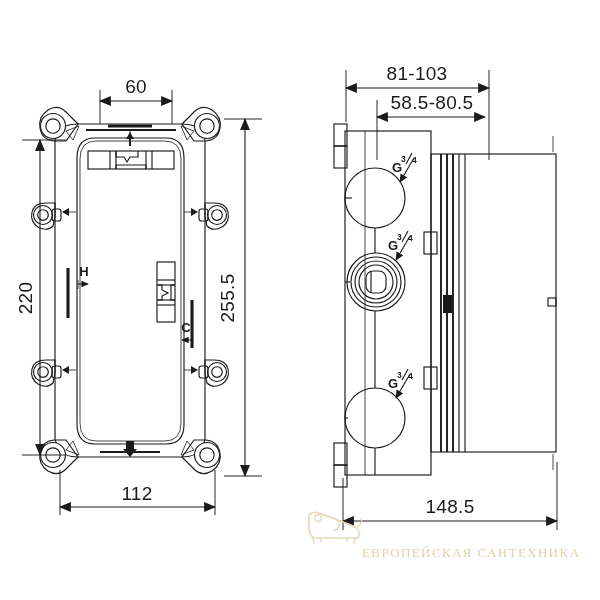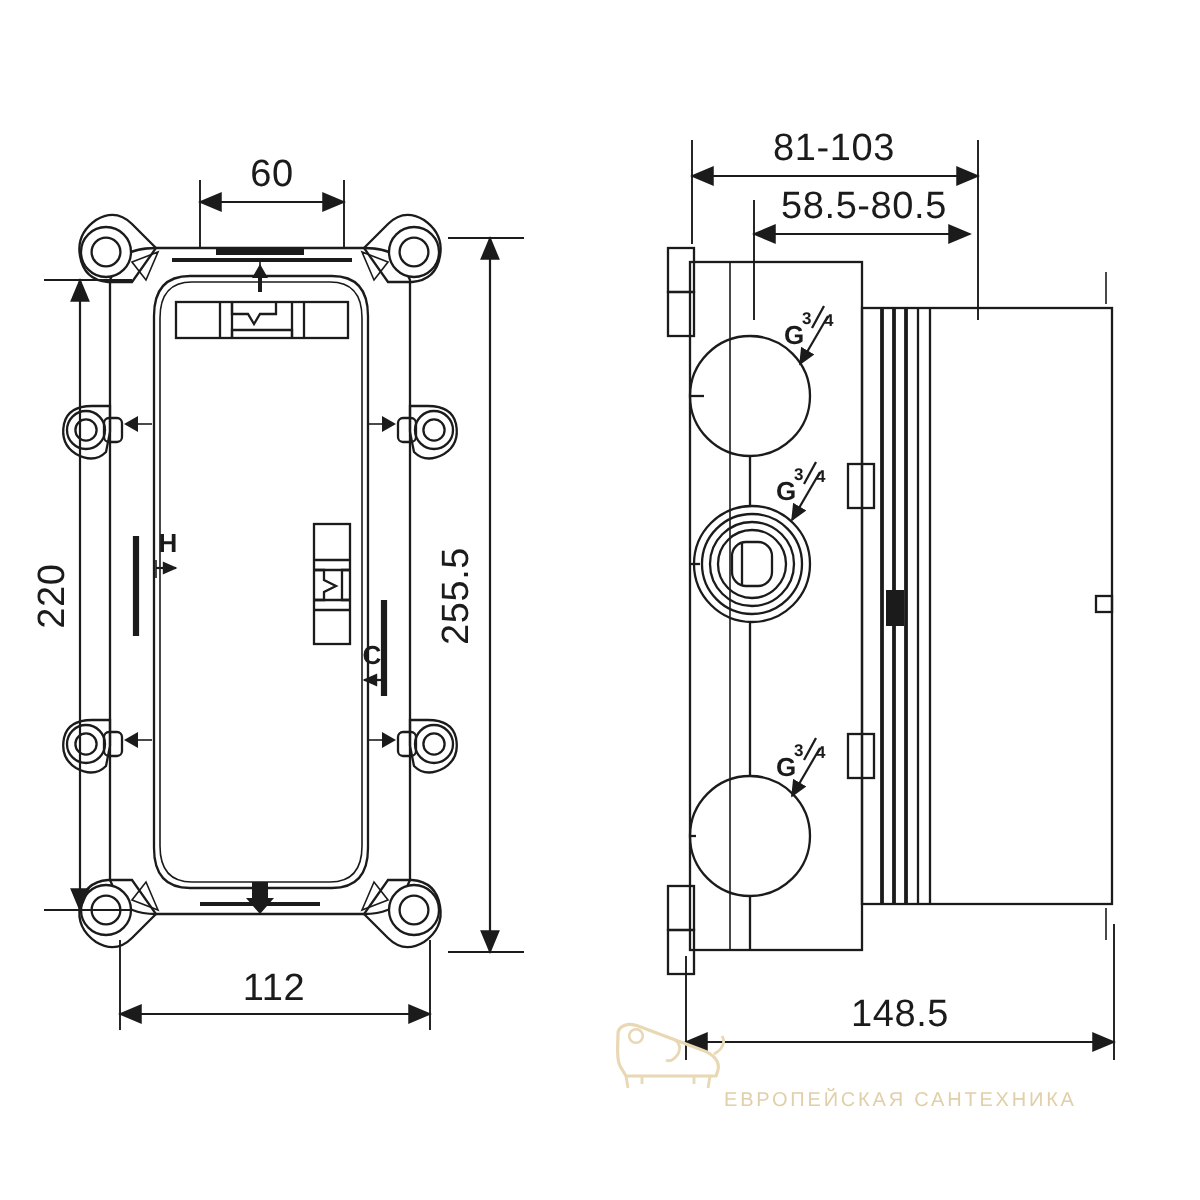--- a/index.html
+++ b/index.html
@@ -119,22 +119,22 @@
     font-family: "Liberation Serif", serif;
     font-size: 34px;
     letter-spacing: 1.5px;
     color: #e8d8b4;
     white-space: nowrap;
   }
   .wm-sub {
     position: absolute;
     left: 57px;
     top: 40px;
-    font-family: Liberation Sans, sans-serif;
-    font-size: 10px;
+    font-family: Liberation Serif, serif;
+    font-size: 13px;
     letter-spacing: 1.4px;
     color: #e0cfa8;
     white-space: nowrap;
   }
   #wm-logo {
     position: absolute;
     left: 0px;
     top: 2px;
     width: 62px;
     height: 40px;

